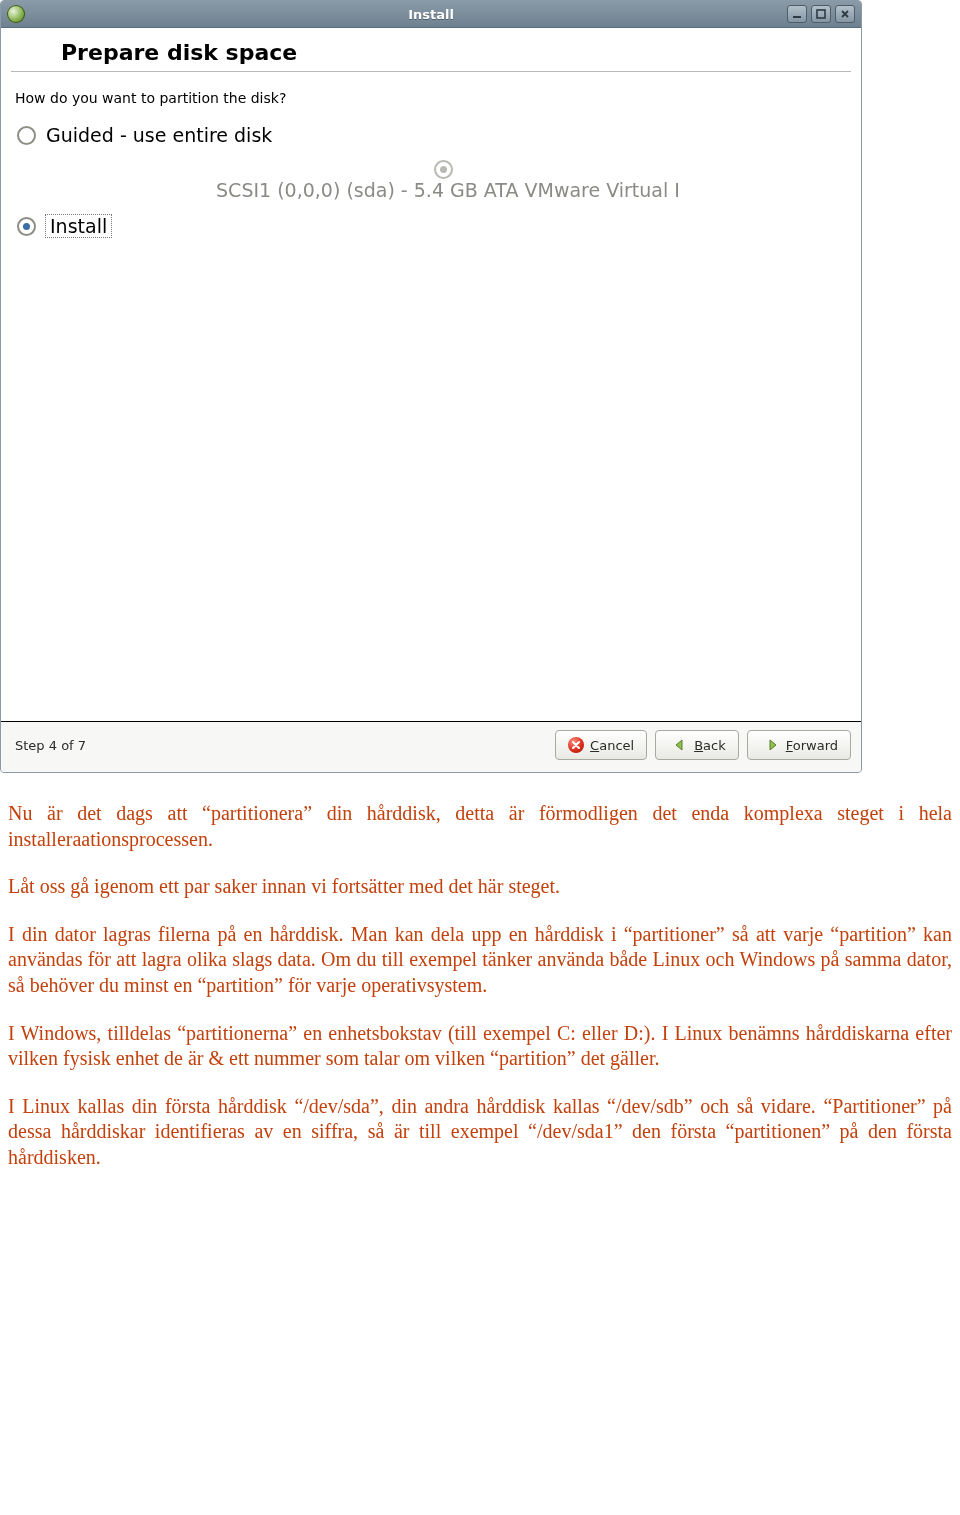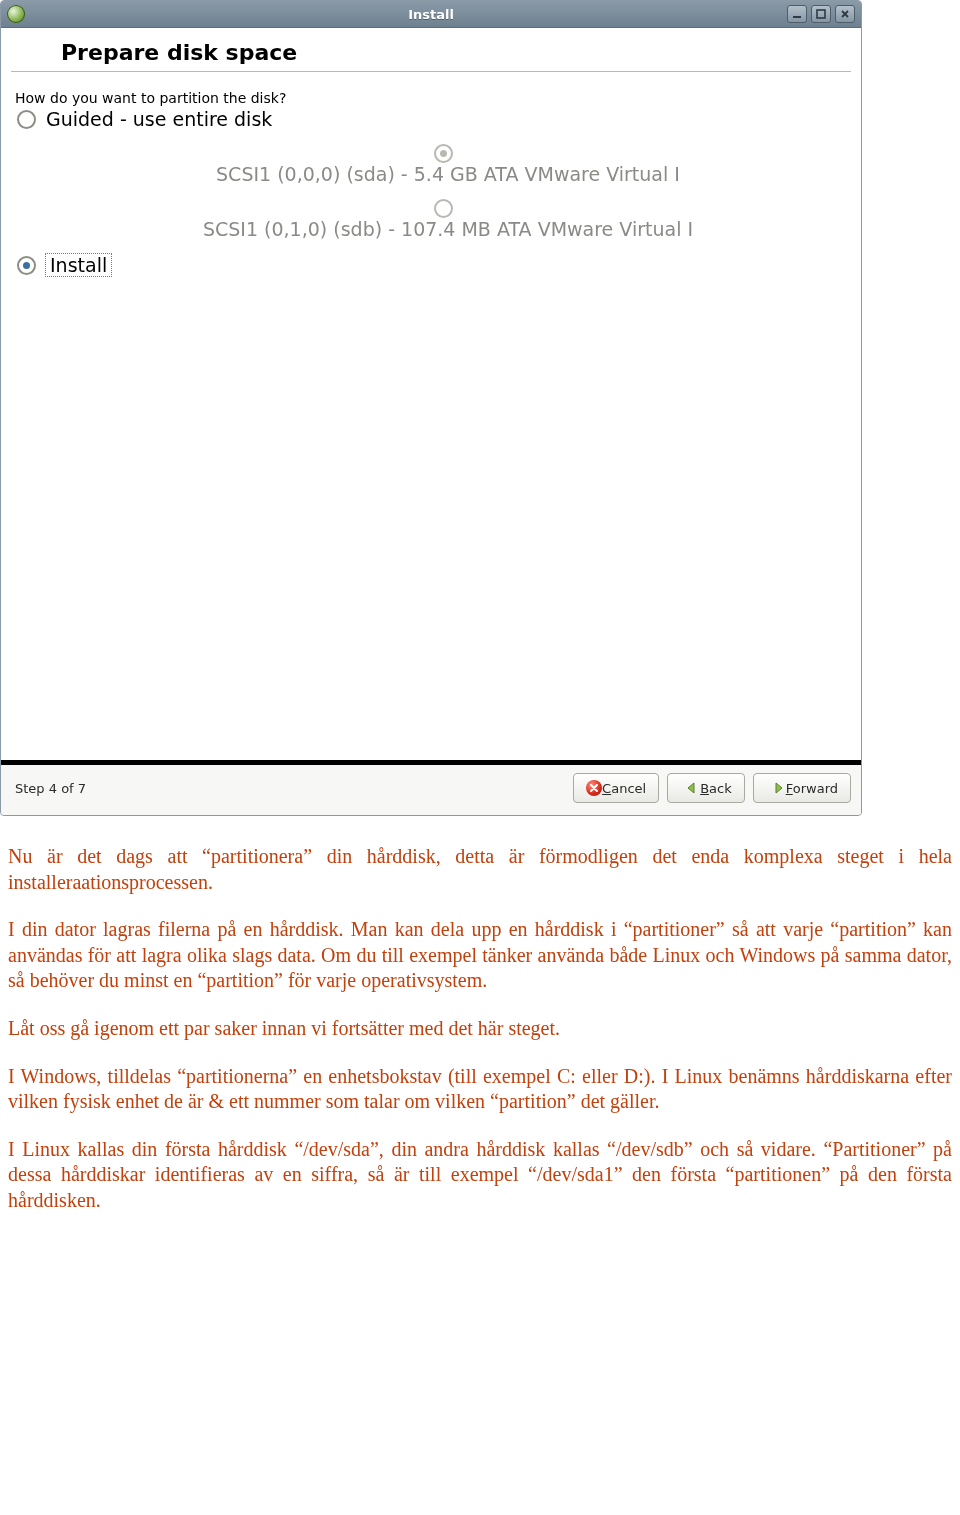--- a/index.html
+++ b/index.html
@@ -70,21 +70,21 @@
     padding: 6px 2px 4px 2px;
     margin-left: 48px;
   }
   .rule {
     border: none; border-top: 1px solid #b9b9b5;
     margin: 2px 0 18px 0;
   }
   .question {
     font-size: 14px;
     color: #000;
-    margin: 0 0 2px 4px;
+    margin: 0 0 18px 4px;
   }
   .opt {
     display: flex; align-items: center;
     font-size: 19px;
     margin: 0 0 14px 6px;
   }
   .opt.sub { margin-left: 34px; color: #8a8a86; flex-direction: column; }
   .opt.group { color: #000; }
   .radio {
     width: 15px; height: 15px; border-radius: 50%;
@@ -99,28 +99,28 @@
   .manual-lbl {
     display: inline-block;
     padding: 0 4px;
     outline: 1px dotted #7a7a74;
   }
 
   .window-footer {
     display: flex; align-items: center;
     padding: 8px 10px 12px 14px;
     background: #f7f7f5;
-    border-top: 5px solid #000000;
+    border-top: 1px solid #000000;
   }
   .step {
     font-size: 13px; color: #2b2b29;
   }
   .spacer { flex: 1; }
   .btn {
-    display: inline-flex; align-items: center; 
+    display: inline-flex; align-items: center; gap: 6px;
     height: 28px; padding: 0 12px;
     border: 1px solid #a9a9a2; border-radius: 4px;
     background: linear-gradient(#ffffff, #e9e9e4);
     color: #2b2b29; font-size: 13px;
     box-shadow: 0 1px 0 #fff inset;
   }
   .btn + .btn { margin-left: 8px; padding-left: 16px; }
   .btn .u { text-decoration: underline; }
 
   .ic-cancel {
@@ -190,24 +190,20 @@
       <span class="lbl">Guided - use entire disk</span>
     </div>
 
     <div class="opt sub">
       <span class="radio dim">
             <span class="dot"></span>
           </span>
       <span class="lbl">SCSI1 (0,0,0) (sda) - 5.4 GB ATA VMware Virtual I</span>
     </div>
 
-    <div class="opt sub">
-      <span class="radio dim"></span>
-      <span class="lbl">SCSI1 (0,1,0) (sdb) - 107.4 MB ATA VMware Virtual I</span>
-    </div>
 
     <div class="opt group">
       <span class="radio">
             <span class="dot"></span>
           </span>
       <span class="lbl manual-lbl">Install</span>
     </div>
 
     <div style="height:470px"></div>
   </div>
@@ -240,20 +236,20 @@
               <path d="M6 3 L12 8 L6 13 Z" fill="#8fbf4d" stroke="#5a7e2d" stroke-width="1"></path>
             </svg>
       </span>
       <span><span class="u">F</span><span>orward</span></span>
     </div>
   </div>
 </div>
 
 <div class="doc">
   <p>Nu är det dags att “partitionera” din hårddisk, detta är förmodligen det enda komplexa steget i hela installeraationsprocessen.</p>
+  <p>Låt oss gå igenom ett par saker innan vi fortsätter med det här steget.</p>
   <p>I din dator lagras filerna på en hårddisk. Man kan dela upp en hårddisk i “partitioner” så att varje “partition” kan användas för att lagra olika slags data. Om du till exempel tänker använda både Linux och Windows på samma dator, så behöver du minst en “partition” för varje operativsystem.</p>
-  <p>Låt oss gå igenom ett par saker innan vi fortsätter med det här steget.</p>
   <p>I Windows, tilldelas “partitionerna” en enhetsbokstav (till exempel C: eller D:). I Linux benämns hårddiskarna efter vilken fysisk enhet de är &amp; ett nummer som talar om vilken “partition” det gäller.</p>
   <p>I Linux kallas din första hårddisk “/dev/sda”, din andra hårddisk kallas “/dev/sdb” och så vidare. “Partitioner” på dessa hårddiskar identifieras av en siffra, så är till exempel “/dev/sda1” den första “partitionen” på den första hårddisken.</p>
 </div>
 
 
 </div>
 
 </body></html>

